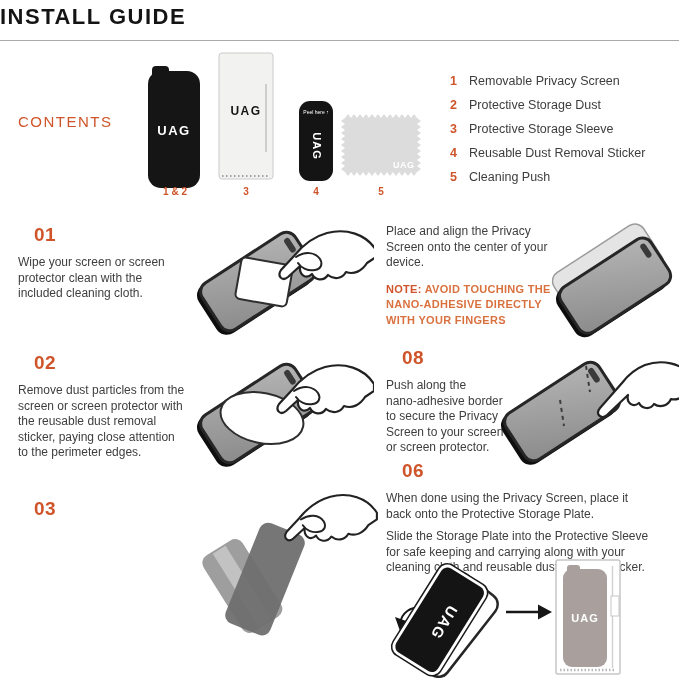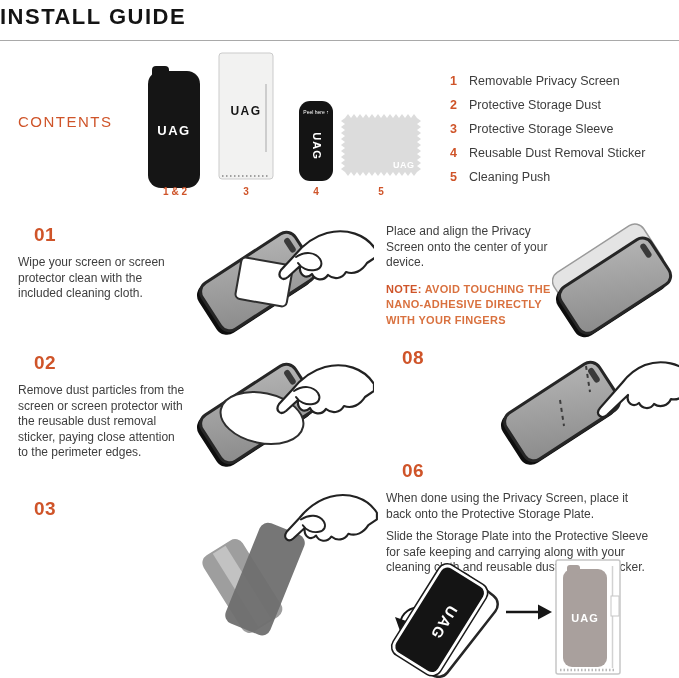--- a/index.html
+++ b/index.html
@@ -171,20 +171,25 @@
   <g transform="translate(86,0) rotate(57) scale(0.58)">
     <rect x="0" y="0" width="94" height="184" rx="18" fill="#e4e4e4" stroke="#9a9a9a" stroke-width="2.5"></rect>
   </g>
   <g transform="translate(94,12) rotate(57) scale(0.6)">
       <use href="#sym-phone"></use>
     </g>
 </svg>
 
 <div class="abs step" style="left:386px;top:347px;width:165px">
   <div class="step-num">08</div>
+  <div class="step-text">Push along the
+nano-adhesive border
+to secure the Privacy
+Screen to your screen
+or screen protector.</div>
 </div>
 <svg class="abs" style="left:498px;top:352px" width="181" height="116" viewBox="0 0 181 116">
   <g transform="translate(96,4) rotate(57) scale(0.62)">
       <use href="#sym-phone"></use>
     </g>
   <line x1="62" y1="48" x2="66" y2="74" stroke="#3c3c3c" stroke-width="2" stroke-dasharray="4,4"></line>
   <line x1="88" y1="14" x2="92" y2="40" stroke="#3c3c3c" stroke-width="2" stroke-dasharray="4,4"></line>
   <use href="#sym-hand-point" transform="translate(74,6)"></use>
 </svg>
 

